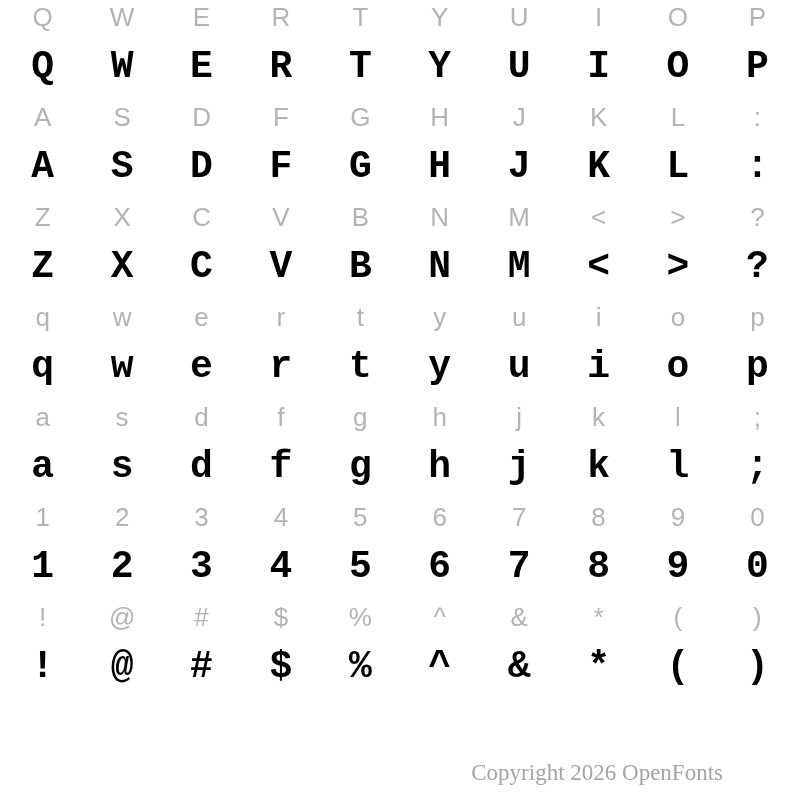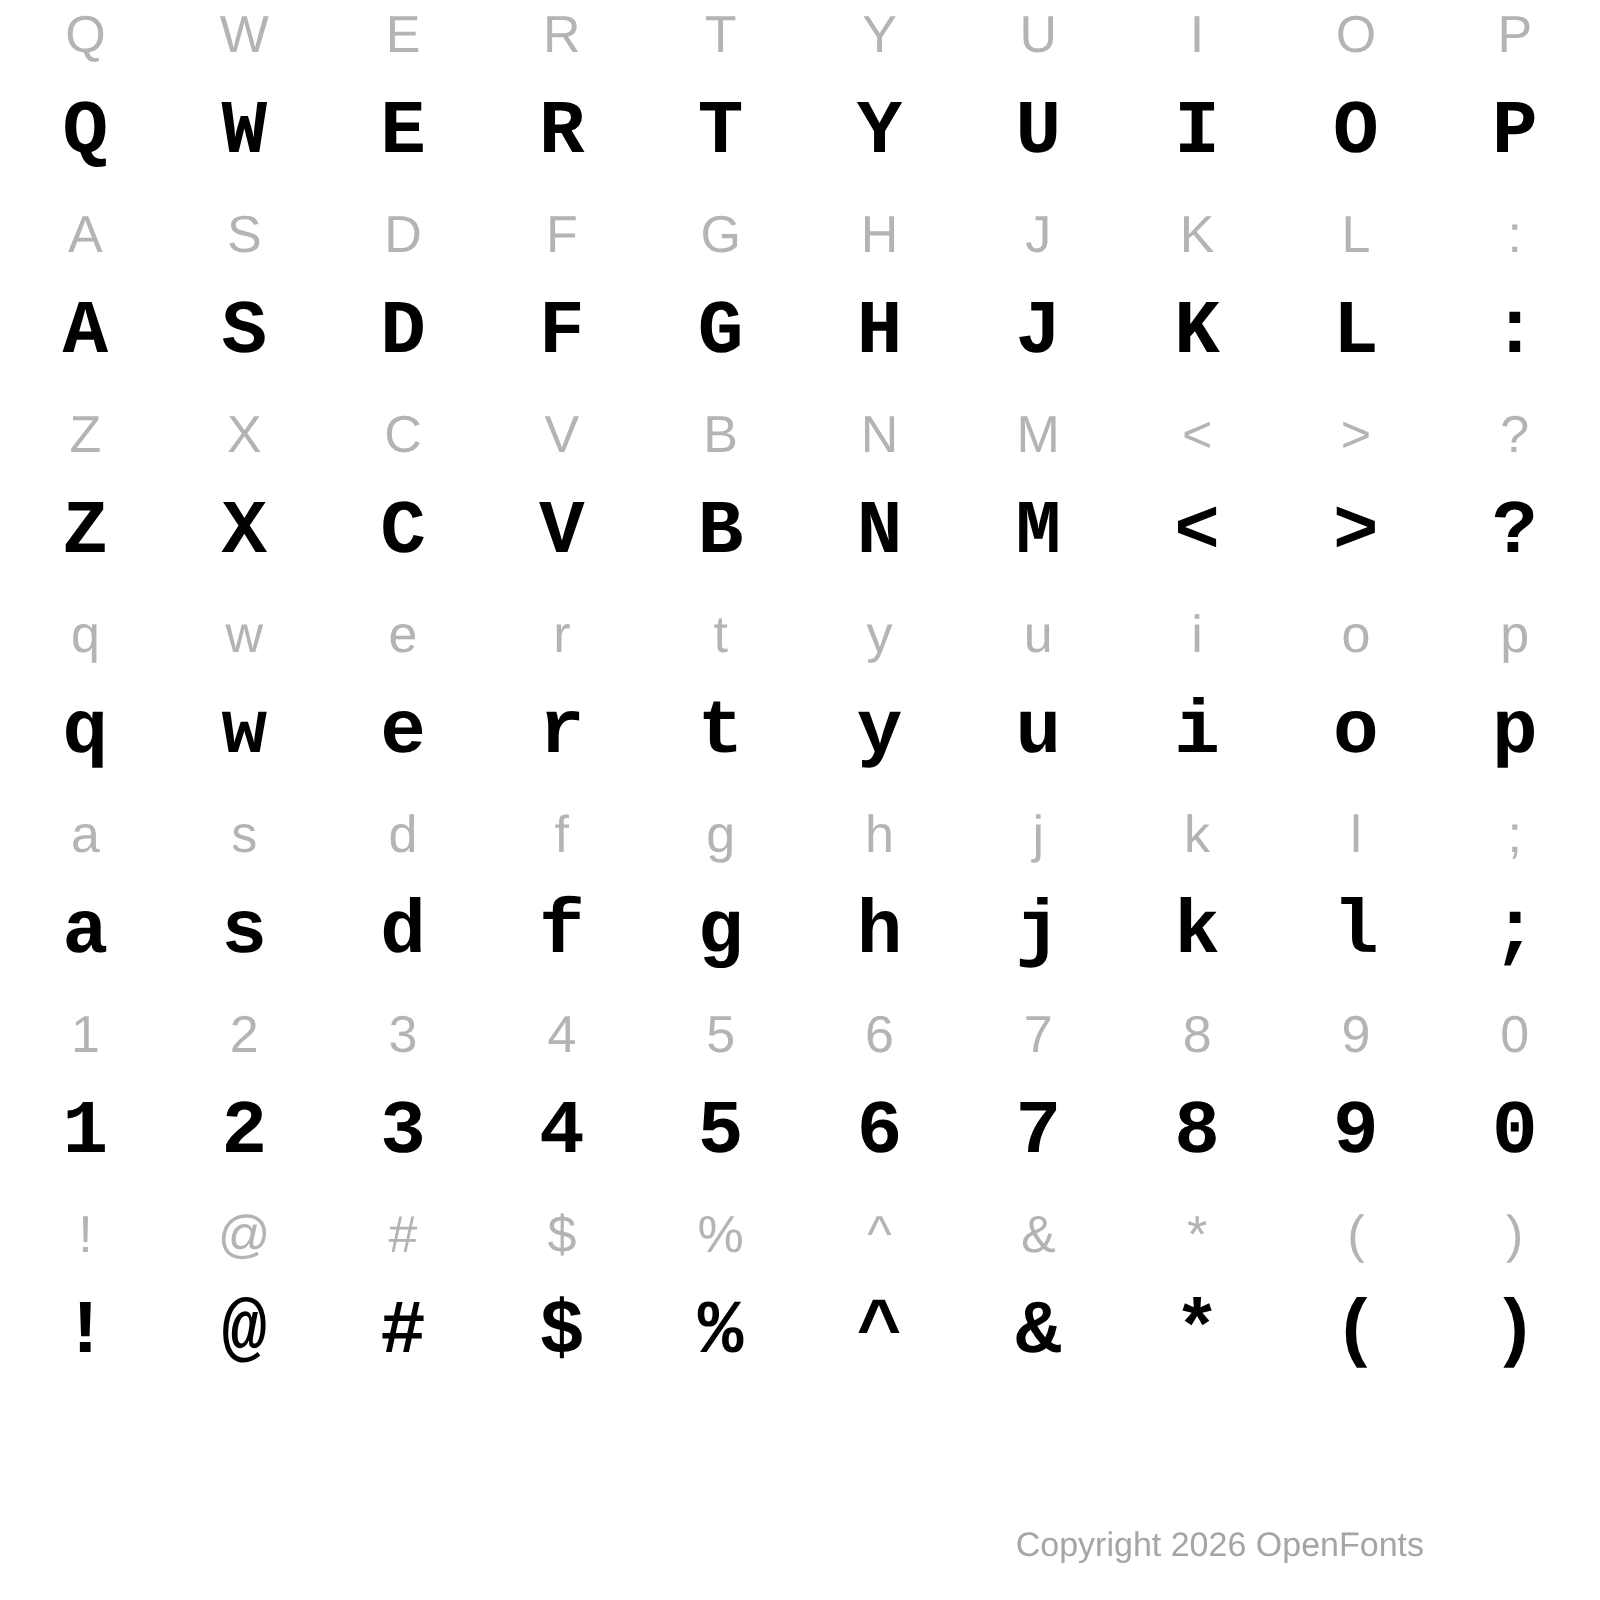--- a/index.html
+++ b/index.html
@@ -46,23 +46,23 @@
   }
   .char-row.glyph {
     color: #000000;
     font-family: "Liberation Mono", monospace;
     font-size: 38px;
     font-weight: 700;
   }
   .copyright {
     position: absolute;
     top: 759px;
-    right: 88px;
-    font-family: Liberation Sans, sans-serif;
-    font-size: 17px;
+    right: 77px;
+    font-family: Liberation Serif, serif;
+    font-size: 23px;
     line-height: 28px;
     color: #a5a5a5;
     white-space: nowrap;
   }
 </style>
 </head>
 <body>
 
 <div class="sheet">
   <div class="rows" id="specimen-rows">

